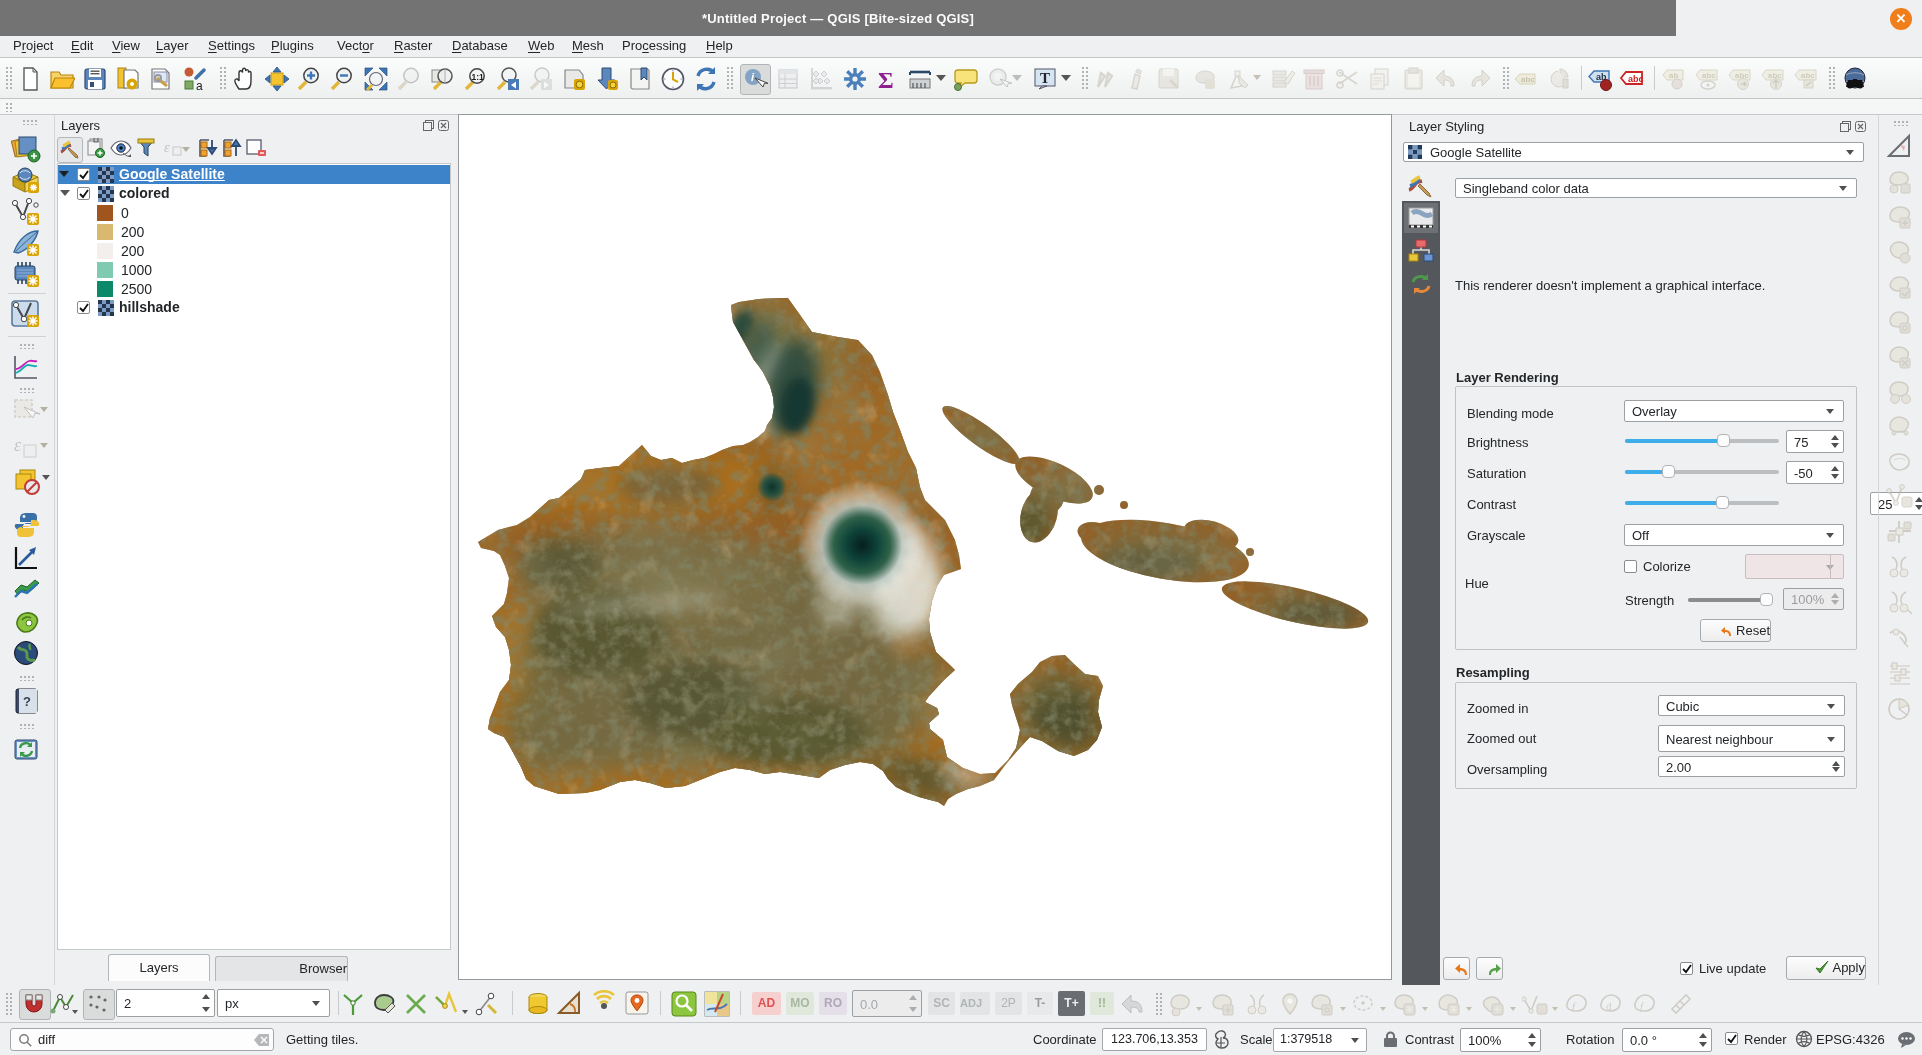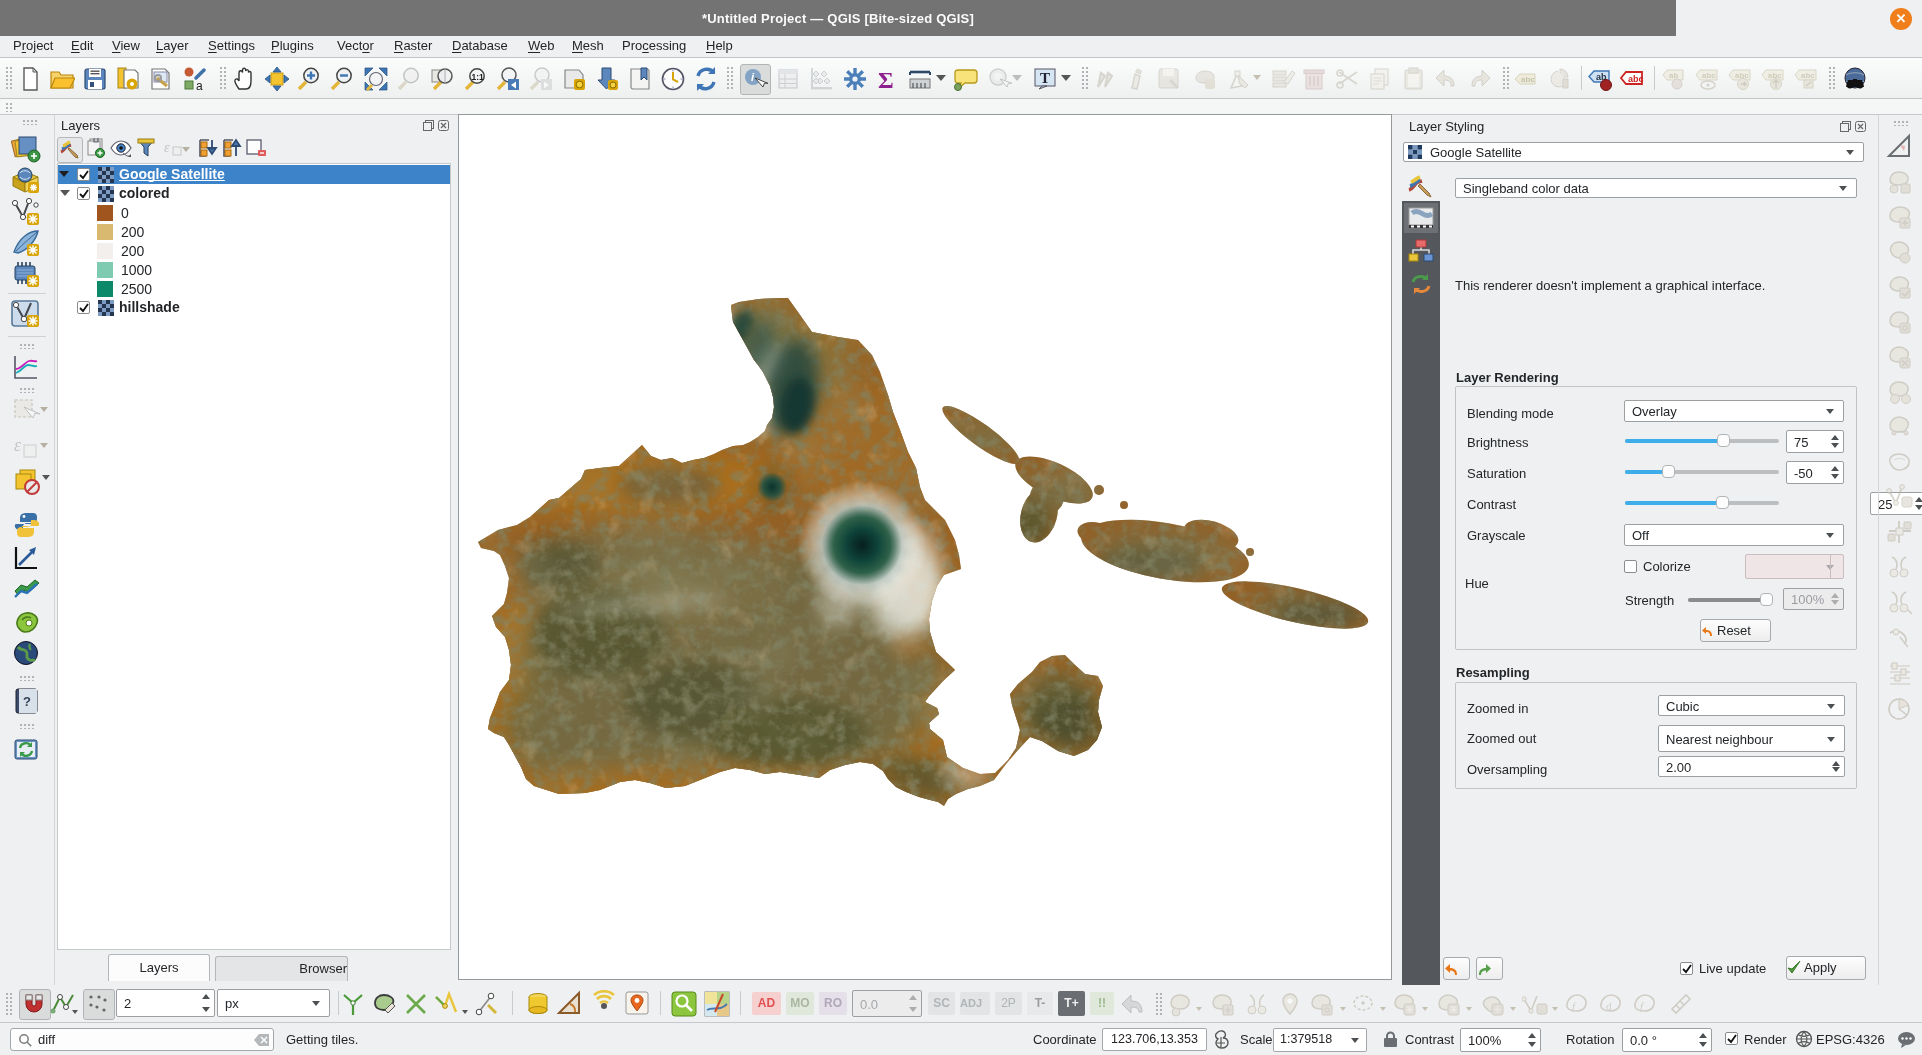--- a/index.html
+++ b/index.html
@@ -22,21 +22,21 @@
 .cb{position:absolute;background:#fff;border:1px solid #9da0a2;border-radius:2px;box-sizing:border-box;}
 .cb .tx{position:absolute;left:7px;top:50%;transform:translateY(-50%);white-space:nowrap;}
 .cb .ar{position:absolute;right:9px;top:50%;margin-top:-2px;width:0;height:0;
  border-left:4.5px solid transparent;border-right:4.5px solid transparent;border-top:5px solid #4d5052;}
 .spin .up{position:absolute;right:4px;top:4px;width:0;height:0;border-left:4.5px solid transparent;border-right:4.5px solid transparent;border-bottom:5px solid #4d5052;}
 .spin .dn{position:absolute;right:4px;bottom:4px;width:0;height:0;border-left:4.5px solid transparent;border-right:4.5px solid transparent;border-top:5px solid #4d5052;}
 .slider{position:absolute;height:4px;background:#bcbfc1;border-radius:2px;}
 .slider .fill{position:absolute;left:0;top:0;height:4px;background:#3daee9;border-radius:2px;}
 .slider .h{position:absolute;top:-5px;width:13px;height:13px;background:#fdfdfd;border:1px solid #b1b4b6;border-radius:4px;box-sizing:border-box;}
 .ckb{position:absolute;width:13px;height:13px;background:#fff;border:1px solid #8a8d8f;border-radius:2px;box-sizing:border-box;}
-.btn{position:absolute;background:linear-gradient(#fdfdfd,#ededee);border:1px solid #a7aaac;border-radius:3px;box-sizing:border-box;text-align:left;}
+.btn{position:absolute;background:linear-gradient(#fdfdfd,#ededee);border:1px solid #a7aaac;border-radius:3px;box-sizing:border-box;text-align:right;}
 .lbl{position:absolute;white-space:nowrap;text-decoration-skip-ink:none;}
 .bold{font-weight:bold;}
 </style></head>
 <body>
 <div class="a" id="title">
     <div class="t">*Untitled Project — QGIS [Bite-sized QGIS]</div>
 <div class="a" style="left:1836px;top:23px;width:13px;height:2.5px;background:#f0f0f0"></div>
 <div class="a" style="left:1865px;top:13px;width:8px;height:8px;border:1.5px solid #f0f0f0;box-sizing:border-box"></div>
 <div class="a" style="left:1890px;top:8px;width:22px;height:22px;border-radius:50%;background:#f07e1a;color:#fff;font-weight:bold;font-size:13px;text-align:center;line-height:21px">✕</div>
 </div>

